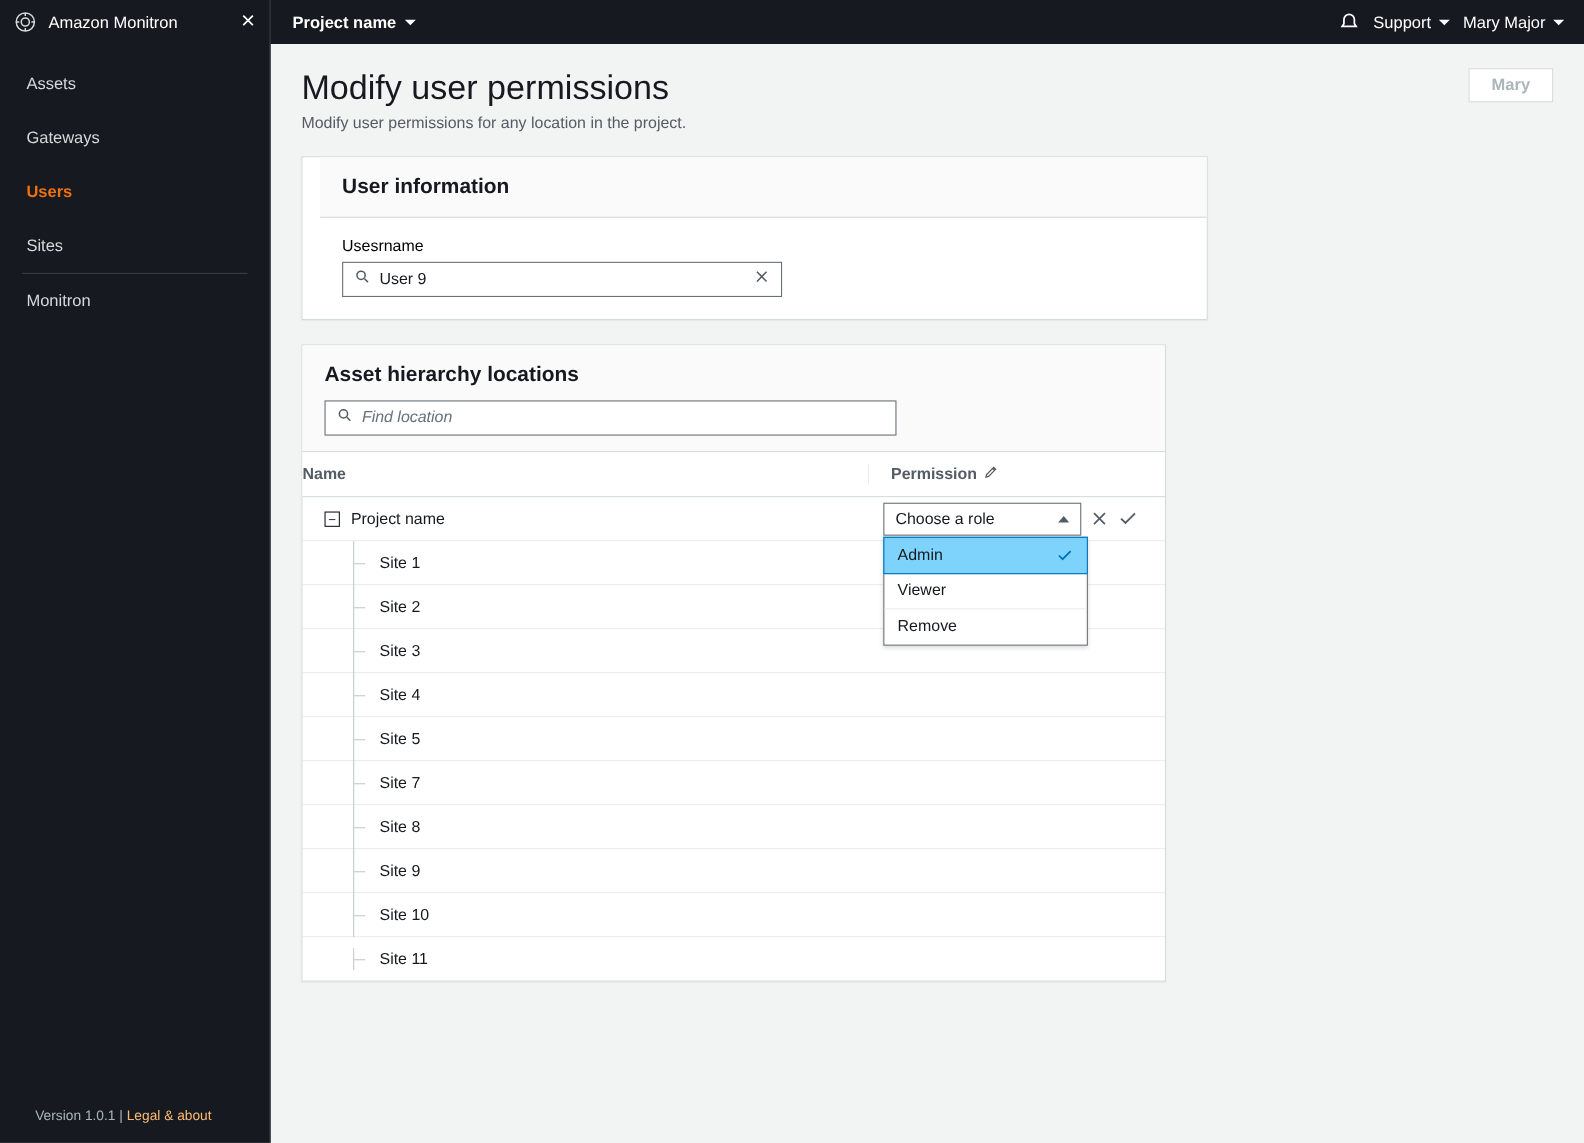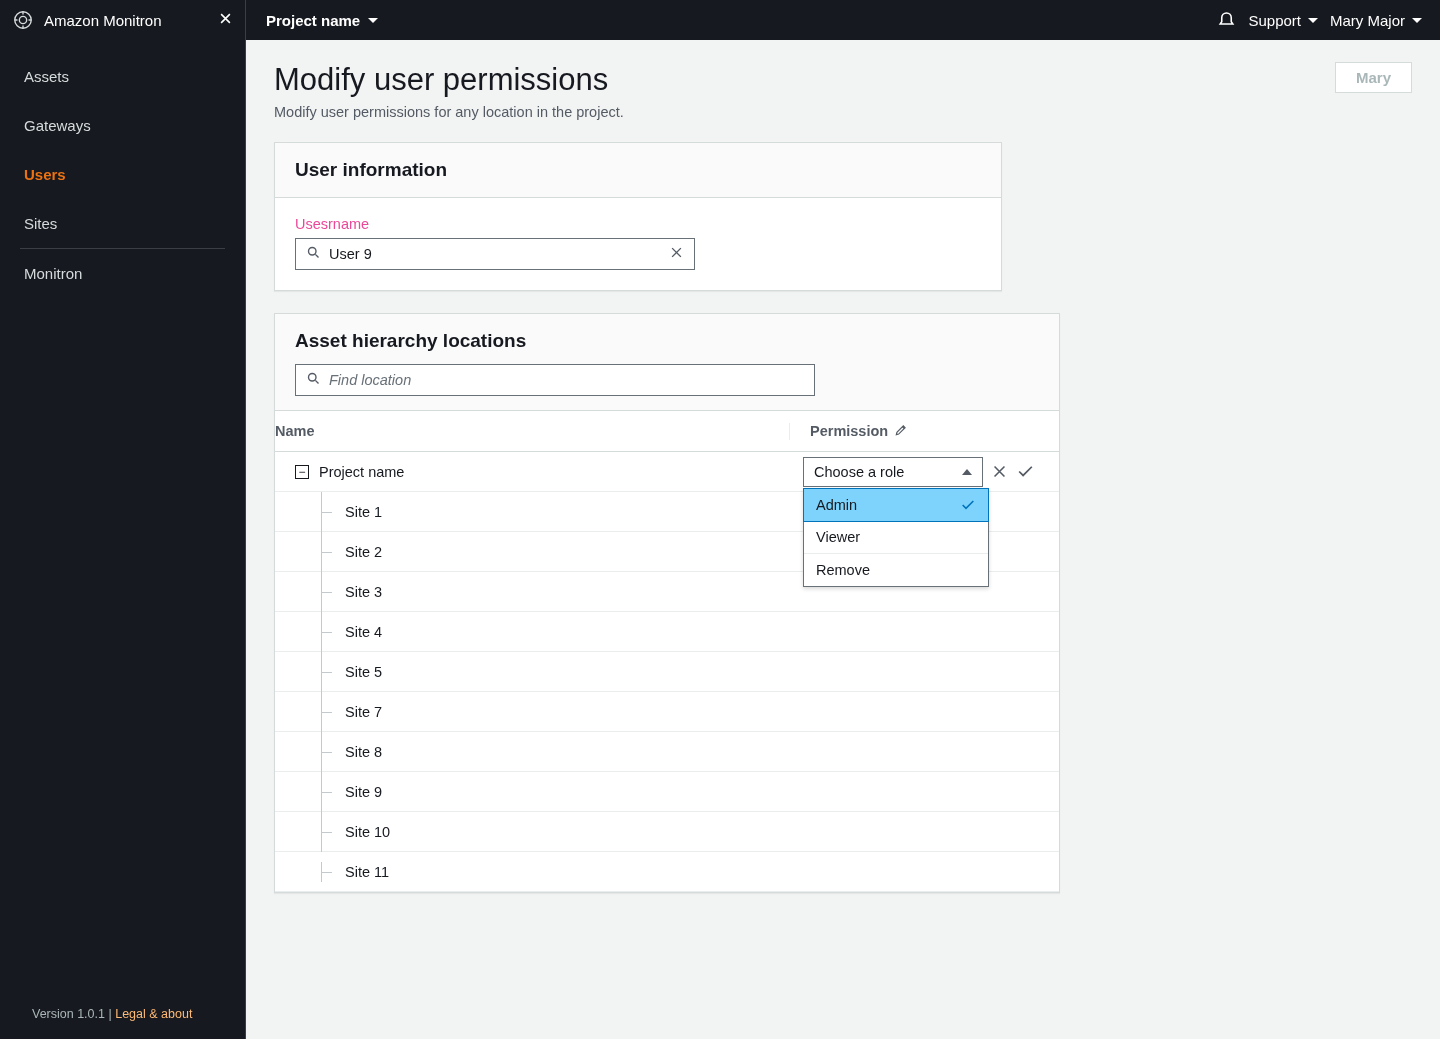--- a/index.html
+++ b/index.html
@@ -29,21 +29,21 @@
 .main { position:absolute; top:40px; left:246px; right:0; bottom:0; overflow:auto; padding:22px 28px; }
 .page-head { display:flex; align-items:flex-start; }
 .page-head h1 { font-size:31px; font-weight:400; color:#16191f; }
 .page-head .sub { font-size:14.5px; color:#545b64; margin-top:6px; }
 .page-head .done-btn { margin-left:auto; padding:6px 20px; background:#fff; border:1px solid #d5dbdb; color:#aab7b8; font-size:15px; font-weight:700; cursor:default; }
 
 
 .panel { border:1px solid #d5dbdb; background:#fff; margin-top:22px; box-shadow:0 1px 1px rgba(0,0,0,.05); }
 .panel-head { background:#fafafa; border-bottom:1px solid #d5dbdb; padding:16px 20px; font-size:19px; font-weight:700; }
 .panel-body { padding:18px 20px 20px; }
-.small-label { font-size:14.5px; color:#ec4899; margin-bottom:6px; }
+.small-label { font-size:14.5px; color:#000000; margin-bottom:6px; }
 
 
 .search-box { display:flex; align-items:center; border:1px solid #687078; background:#fff; padding:0 10px; height:32px; }
 .search-box.narrow { width:400px; }
 .search-box.wide { width:520px; }
 .search-box svg { flex-shrink:0; }
 .search-box .inp { flex:1; border:none; outline:none; font-size:14.5px; padding:0 8px; color:#16191f; background:transparent; }
 .search-box .inp::placeholder { color:#687078; font-style:italic; }
 .search-box .clear { cursor:pointer; color:#545b64; }
 
@@ -133,21 +133,21 @@
 
 <div class="main">
   <div class="page-head">
     <div>
       <h1>Modify user permissions</h1>
       <div class="sub">Modify user permissions for any location in the project.</div>
     </div>
     <button class="done-btn">Mary</button>
   </div>
 
-  <div class="panel" style="width:728px;">
+  <div class="panel" style="width:824px;padding-left:16px;">
     <div class="panel-head">User information</div>
     <div class="panel-body">
       <div class="small-label">Usesrname</div>
       <div class="search-box narrow">
         <span>
           <svg width="15" height="15" viewBox="0 0 24 24" fill="none" stroke="#545b64" stroke-width="2.2">
               <circle cx="10" cy="10" r="6"></circle>
               <path d="M20 20l-5-5"></path>
             </svg>
         </span>

